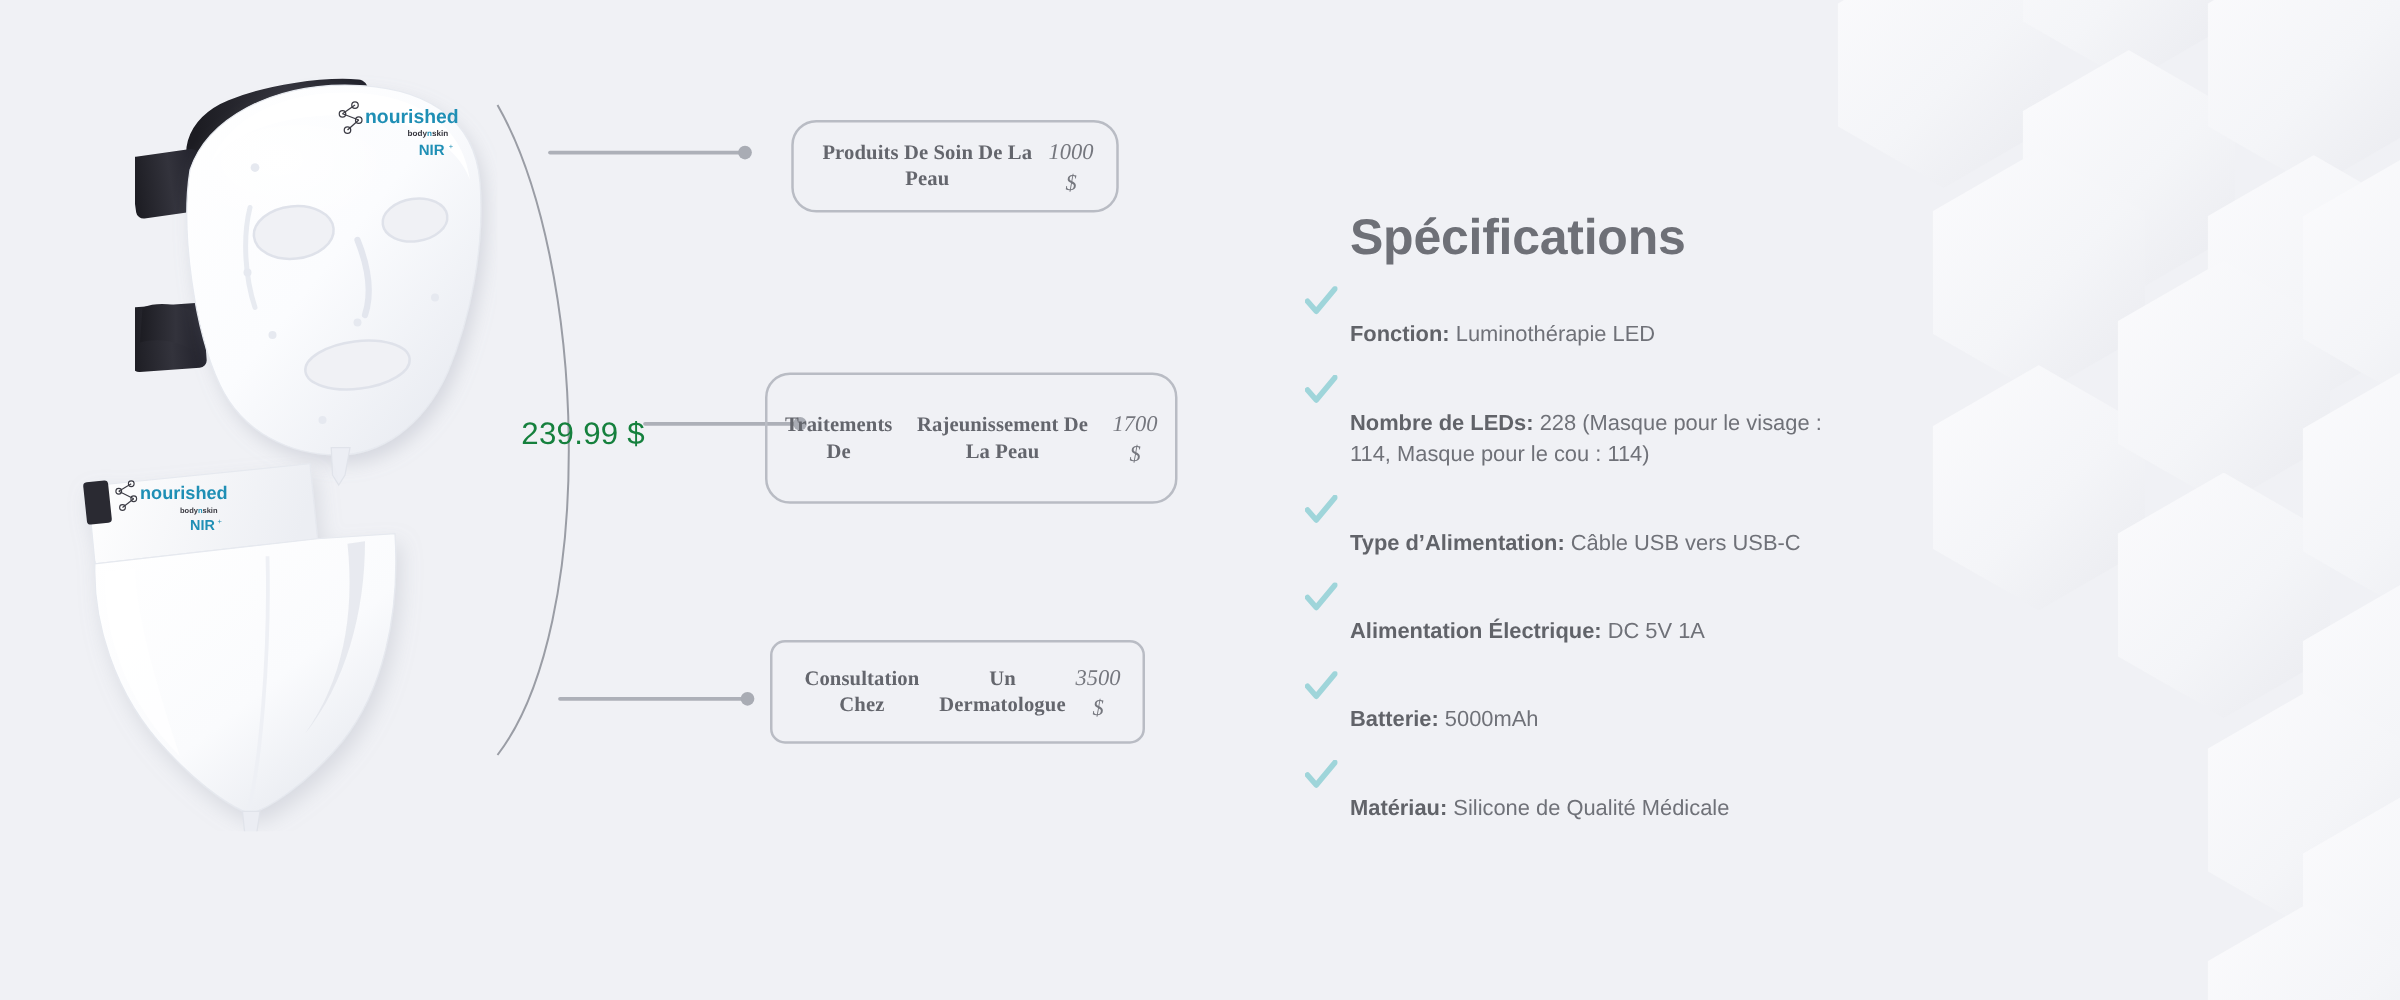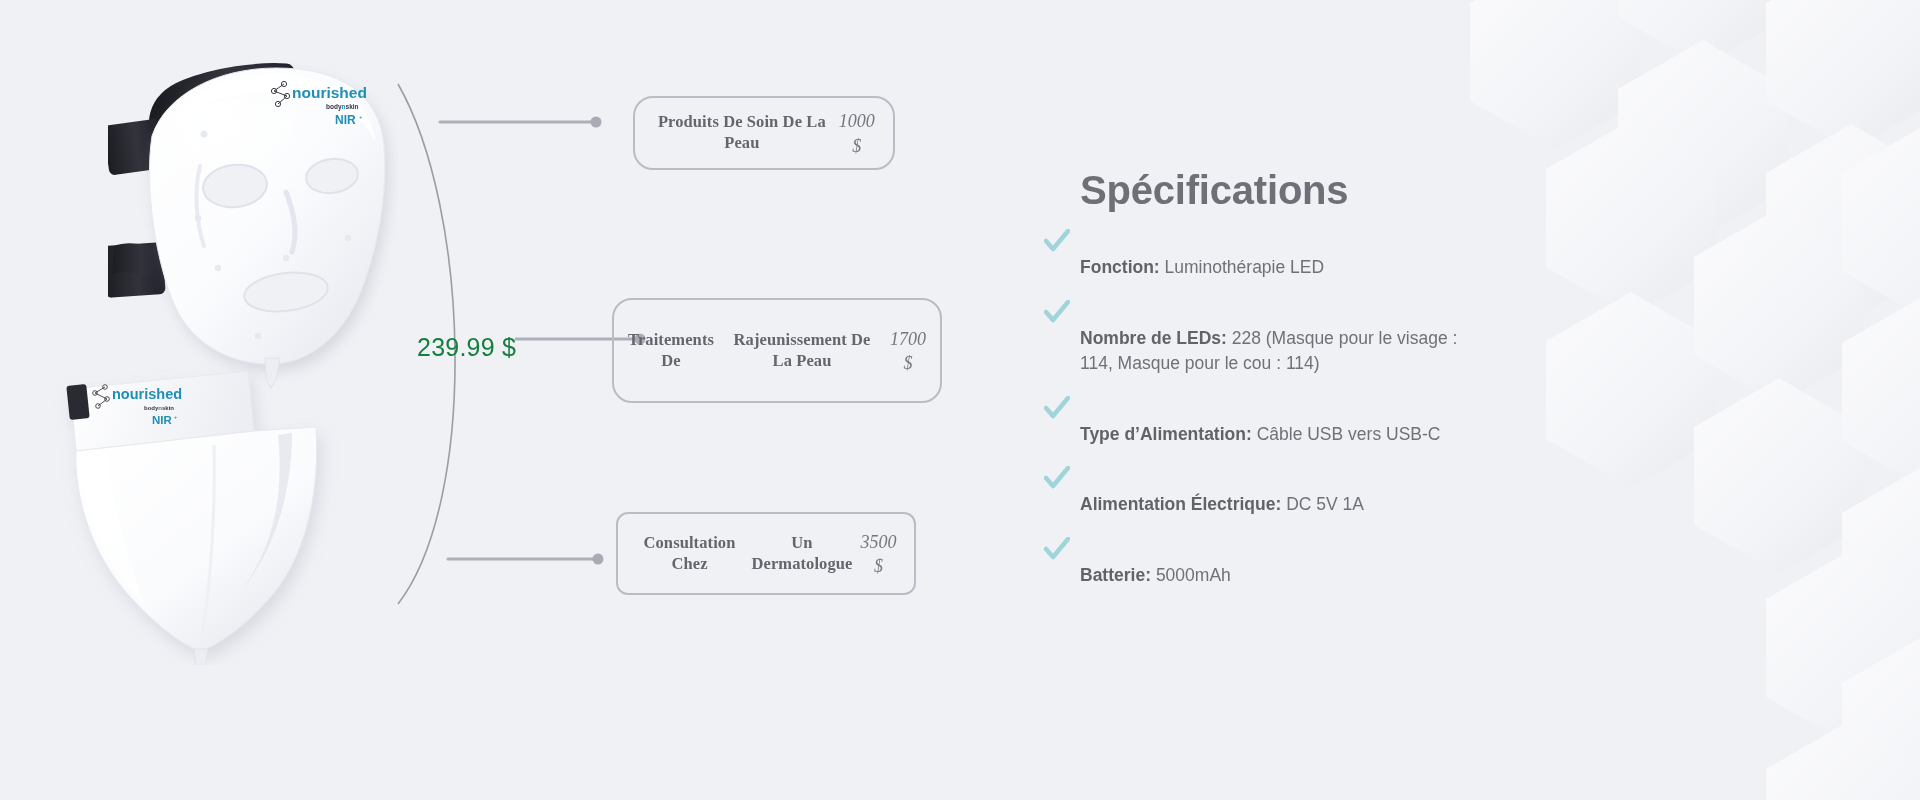--- a/index.html
+++ b/index.html
@@ -368,15 +368,24 @@
     <div class="spec-item">
       <svg class="check-icon" viewBox="0 0 26 24">
         <path d="M2 12 L 9 20 L 24 2" fill="none" stroke="#9fd5da" stroke-width="4.5" stroke-linecap="round" stroke-linejoin="round"></path>
       </svg>
       <div class="spec-text">
         <b>Batterie:</b>
         <span>5000mAh</span>
       </div>
     </div>
 
+    <div class="spec-item">
+      <svg class="check-icon" viewBox="0 0 26 24">
+        <path d="M2 12 L 9 20 L 24 2" fill="none" stroke="#9fd5da" stroke-width="4.5" stroke-linecap="round" stroke-linejoin="round"></path>
+      </svg>
+      <div class="spec-text">
+        <b>Matériau:</b>
+        <span>Silicone de Qualité Médicale</span>
+      </div>
+    </div>
   </div>
 
 </div>
 
 </body></html>

